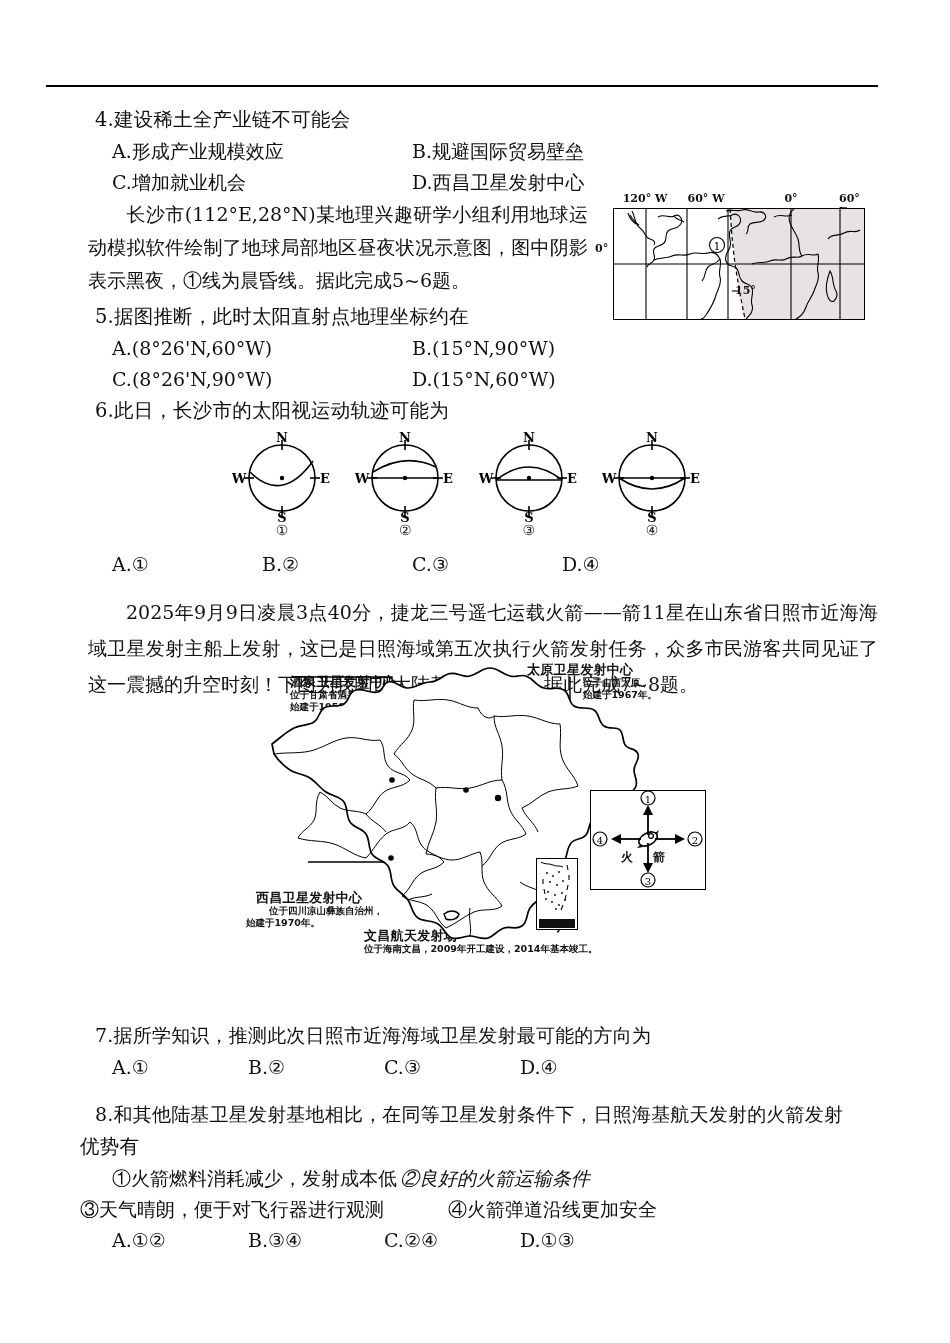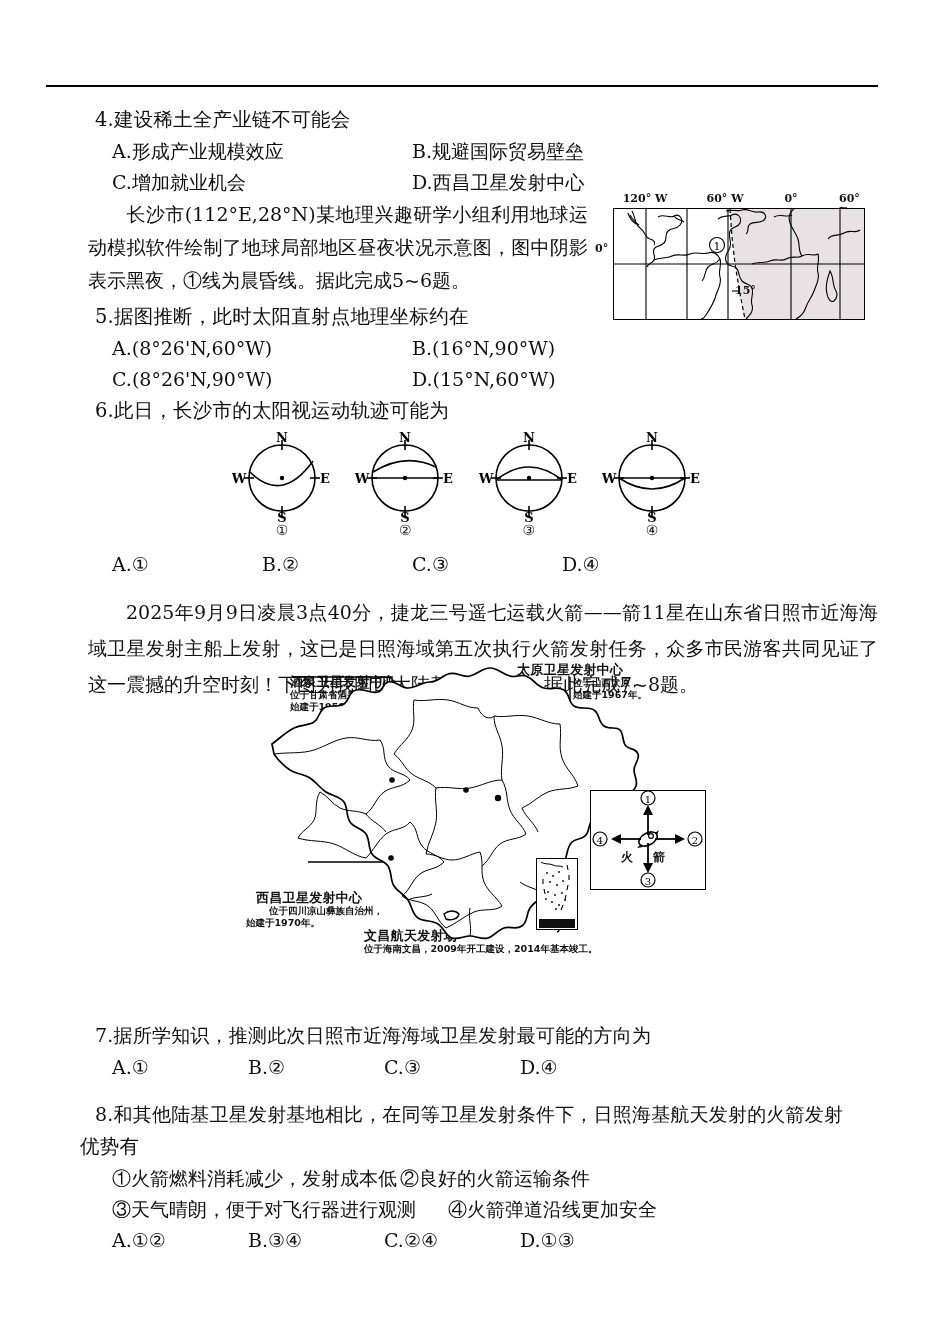--- a/index.html
+++ b/index.html
@@ -137,21 +137,21 @@
     <p class="opt-row">
       <span><span>C.</span><span>增加就业机会</span></span>
       <span class="opt2"><span>D.</span><span>西昌卫星发射中心</span></span>
     </p>
 
     <p class="passage"><span class="indent"></span><span>长沙市(112°E,28°N)某地理兴趣研学小组利用地球运动模拟软件绘制了地球局部地区昼夜状况示意图，图中阴影表示黑夜，①线为晨昏线。据此完成5~6题。</span></p>
 
     <p class="q-line" style="margin-top:4px;">5.据图推断，此时太阳直射点地理坐标约在</p>
     <p class="opt-row">
       <span><span>A.</span><span>(8°26'N,60°W)</span></span>
-      <span class="opt2"><span>B.</span><span>(16°N,90°W)</span></span>
+      <span class="opt2"><span>B.</span><span>(15°N,90°W)</span></span>
     </p>
     <p class="opt-row">
       <span><span>C.</span><span>(8°26'N,90°W)</span></span>
       <span class="opt2"><span>D.</span><span>(15°N,60°W)</span></span>
     </p>
 
     <p class="q-line">6.此日，长沙市的太阳视运动轨迹可能为</p>
 
     <div style="height:122px;"></div>
 
@@ -173,40 +173,40 @@
       <span style="position:absolute;left:248px;"><span>B.</span><span>②</span></span>
       <span style="position:absolute;left:384px;"><span>C.</span><span>③</span></span>
       <span style="position:absolute;left:520px;"><span>D.</span><span>④</span></span>
       &nbsp;
     </p>
 
     <p class="q-line" style="margin-top:16px;font-size:19px;">8.和其他陆基卫星发射基地相比，在同等卫星发射条件下，日照海基航天发射的火箭发射</p>
     <p class="q-line" style="padding-left:80px;">优势有</p>
     <p class="opt-row" style="padding-left:112px;position:relative;">
       <span>①火箭燃料消耗减少，发射成本低</span>
-      <span style="position:absolute;left:400px;">②良好的火箭运输条件</span>
-    </p>
-    <p class="opt-row" style="padding-left:112px;position:relative;">
+      <span style="position:absolute;left:400px;font-style:italic;">②良好的火箭运输条件</span>
+    </p>
+    <p class="opt-row" style="padding-left:80px;position:relative;">
       <span>③天气晴朗，便于对飞行器进行观测</span>
       <span style="position:absolute;left:448px;">④火箭弹道沿线更加安全</span>
     </p>
     <p class="opt-row">
       <span style="position:absolute;left:112px;"><span>A.</span><span>①②</span></span>
       <span style="position:absolute;left:248px;"><span>B.</span><span>③④</span></span>
       <span style="position:absolute;left:384px;"><span>C.</span><span>②④</span></span>
       <span style="position:absolute;left:520px;"><span>D.</span><span>①③</span></span>
       &nbsp;
     </p>
 
   </div>
 
   <div class="worldmap">
     <div class="wm-labels">
       <span style="left:42px;">120° W</span>
-      <span style="left:122px;">60° W</span>
+      <span style="left:103px;">60° W</span>
       <span style="left:188px;">0°</span>
       <span style="left:248px;">60° E</span>
     </div>
     <span class="wm-lat0">0°</span>
 
     <div class="wm-frame">
       <svg width="250" height="110" viewBox="0 0 250 110">
 
         <path d="M116,0 L118,28 L121,55 L126,85 L130,110 L250,110 L250,0 Z" fill="#e9e2e4" stroke="none"></path>
 
@@ -345,21 +345,21 @@
   </div>
 
   <div class="chinafig">
 
     <div class="cf-label" style="left:38px;top:12px;">
       <div class="cf-title">酒泉卫星发射中心</div>
       <div class="cf-sub">位于甘肃省酒泉，</div>
       <div class="cf-sub">始建于1958年。</div>
     </div>
 
-    <div class="cf-label" style="left:265px;top:0px;">
+    <div class="cf-label" style="left:275px;top:0px;">
       <div class="cf-title">太原卫星发射中心</div>
       <div class="cf-sub" style="padding-left:56px;">位于山西太原，</div>
       <div class="cf-sub" style="padding-left:56px;">始建于1967年。</div>
     </div>
 
     <div class="cf-label" style="left:4px;top:228px;width:165px;">
       <div class="cf-title">西昌卫星发射中心</div>
       <div class="cf-sub" style="padding-left:13px;">位于四川凉山彝族自治州，</div>
       <div class="cf-sub" style="margin-left:-10px;">始建于1970年。</div>
     </div>

